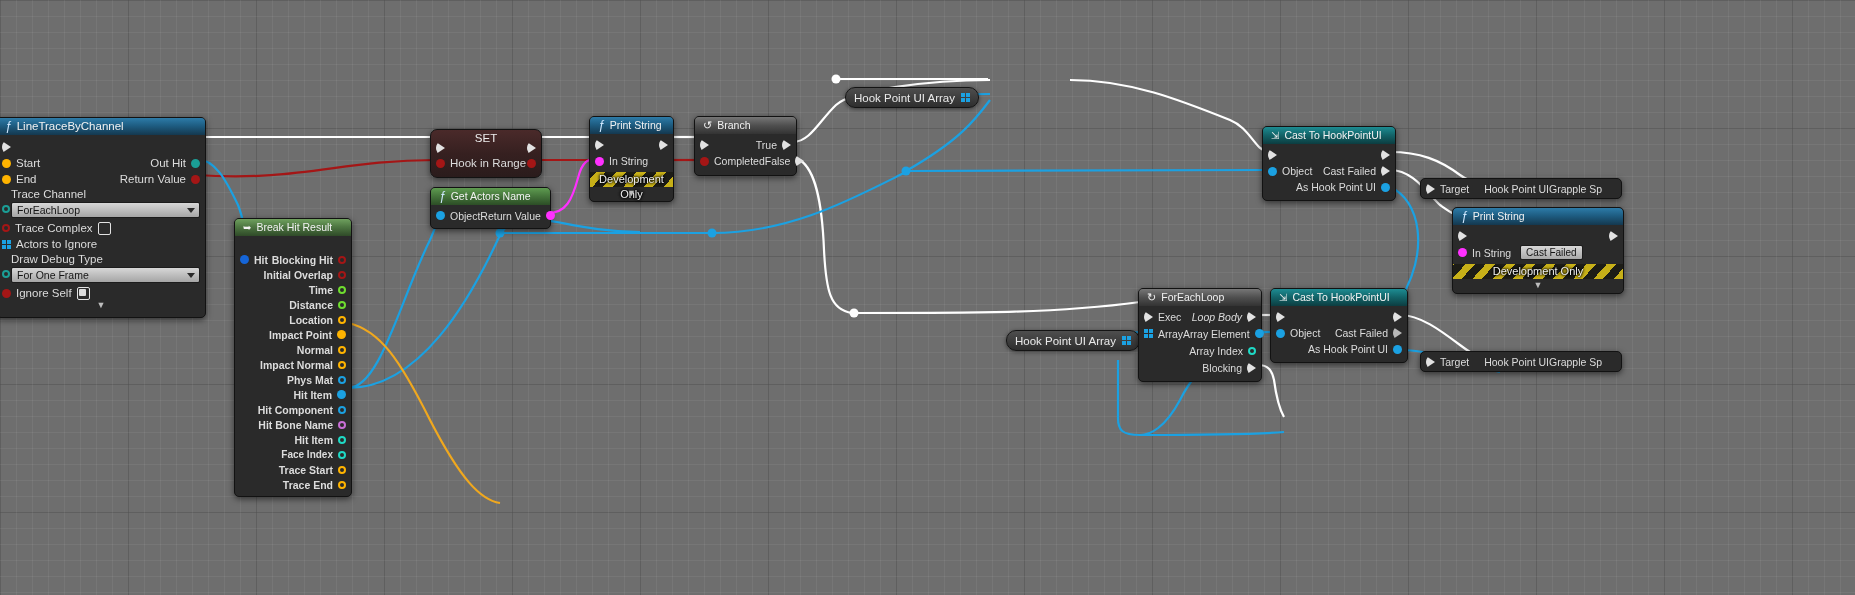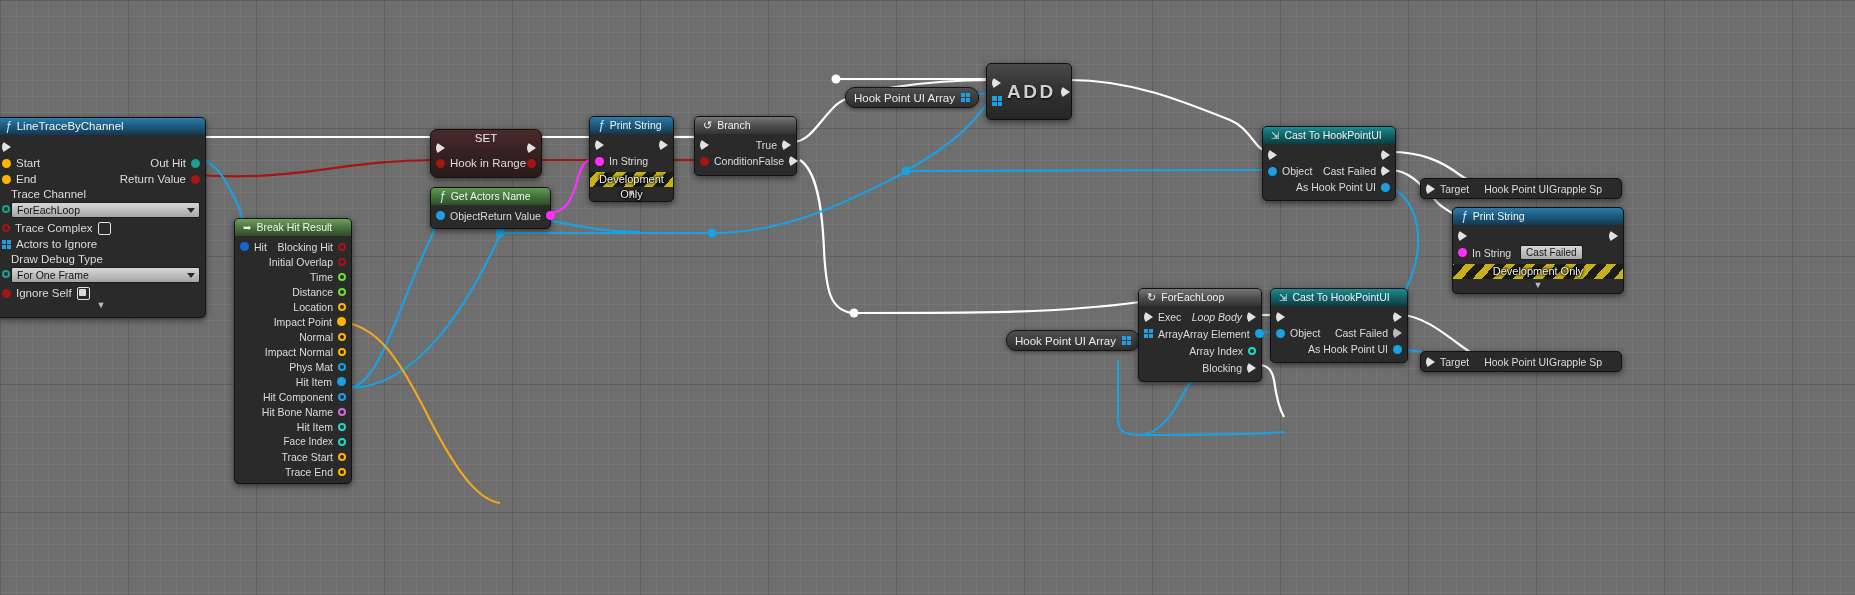--- a/index.html
+++ b/index.html
@@ -232,21 +232,21 @@
       </div>
       <div class="caret">▼</div>
     </div>
   </div>
 
   <div class="node" style="left:234px;top:218px;width:116px;">
     <div class="hdr break">
       <span style="font-size:10px;">➥</span>
       <span style="font-size:10.5px;">Break Hit Result</span>
     </div>
-    <div class="body" style="padding:3px 0 4px 0;">
+    <div class="body" style="padding:16px 0 4px 0;font-weight:bold;">
       <div class="row" style="height:15px;">
         <div class="l">
           <span class="pin" style="background:#1565d8"></span>
           <span class="lbl" style="font-size:10.5px;">Hit</span>
         </div>
         <div class="r">
           <span class="lbl" style="font-size:10.5px;">Blocking Hit</span>
           <span class="pin hollow" style="border:2px solid #a41616;width:8px;height:8px;"></span>
         </div>
       </div>
@@ -421,55 +421,40 @@
             <span class="pin arrw"></span>
           </div>
         <div class="r">
           <span class="lbl" style="font-size:10.5px;">True</span>
           <span class="pin arrw"></span>
         </div>
       </div>
       <div class="row" style="height:16px;">
         <div class="l">
           <span class="pin" style="background:#a41616"></span>
-          <span class="lbl" style="font-size:10.5px;">Condition</span>
+          <span class="lbl" style="font-size:10.5px;">Completed</span>
         </div>
         <div class="r">
           <span class="lbl" style="font-size:10.5px;">False</span>
           <span class="pin arrw"></span>
         </div>
       </div>
     </div>
   </div>
 
   <div class="bean" style="left:845px;top:87px;">
     <span>Hook Point UI Array</span>
     <span class="apin" style="color:#1ba1e2">
         <i></i>
         <i></i>
         <i></i>
         <i></i>
       </span>
   </div>
 
-  <div class="opnode" style="left:986px;top:63px;width:84px;height:55px;">
-    <div class="opcol">
-      <span class="pin arrw"></span>
-      <span class="apin" style="color:#1ba1e2;width:10px;height:10px;">
-          <i></i>
-          <i></i>
-          <i></i>
-          <i></i>
-        </span>
-    </div>
-    <div class="optitle">ADD</div>
-    <div class="opcol" style="align-items:flex-end;">
-      <span class="pin arrw"></span>
-    </div>
-  </div>
 
   <div class="node" style="left:1262px;top:126px;width:132px;">
     <div class="hdr cast">
       <span style="font-size:10px;">⇲</span>
       <span style="font-size:10.5px;">Cast To HookPointUI</span>
     </div>
     <div class="body" style="padding:3px 0 5px 0;">
       <div class="row" style="height:16px;">
         <div class="l">
             <span class="pin arrw"></span>

